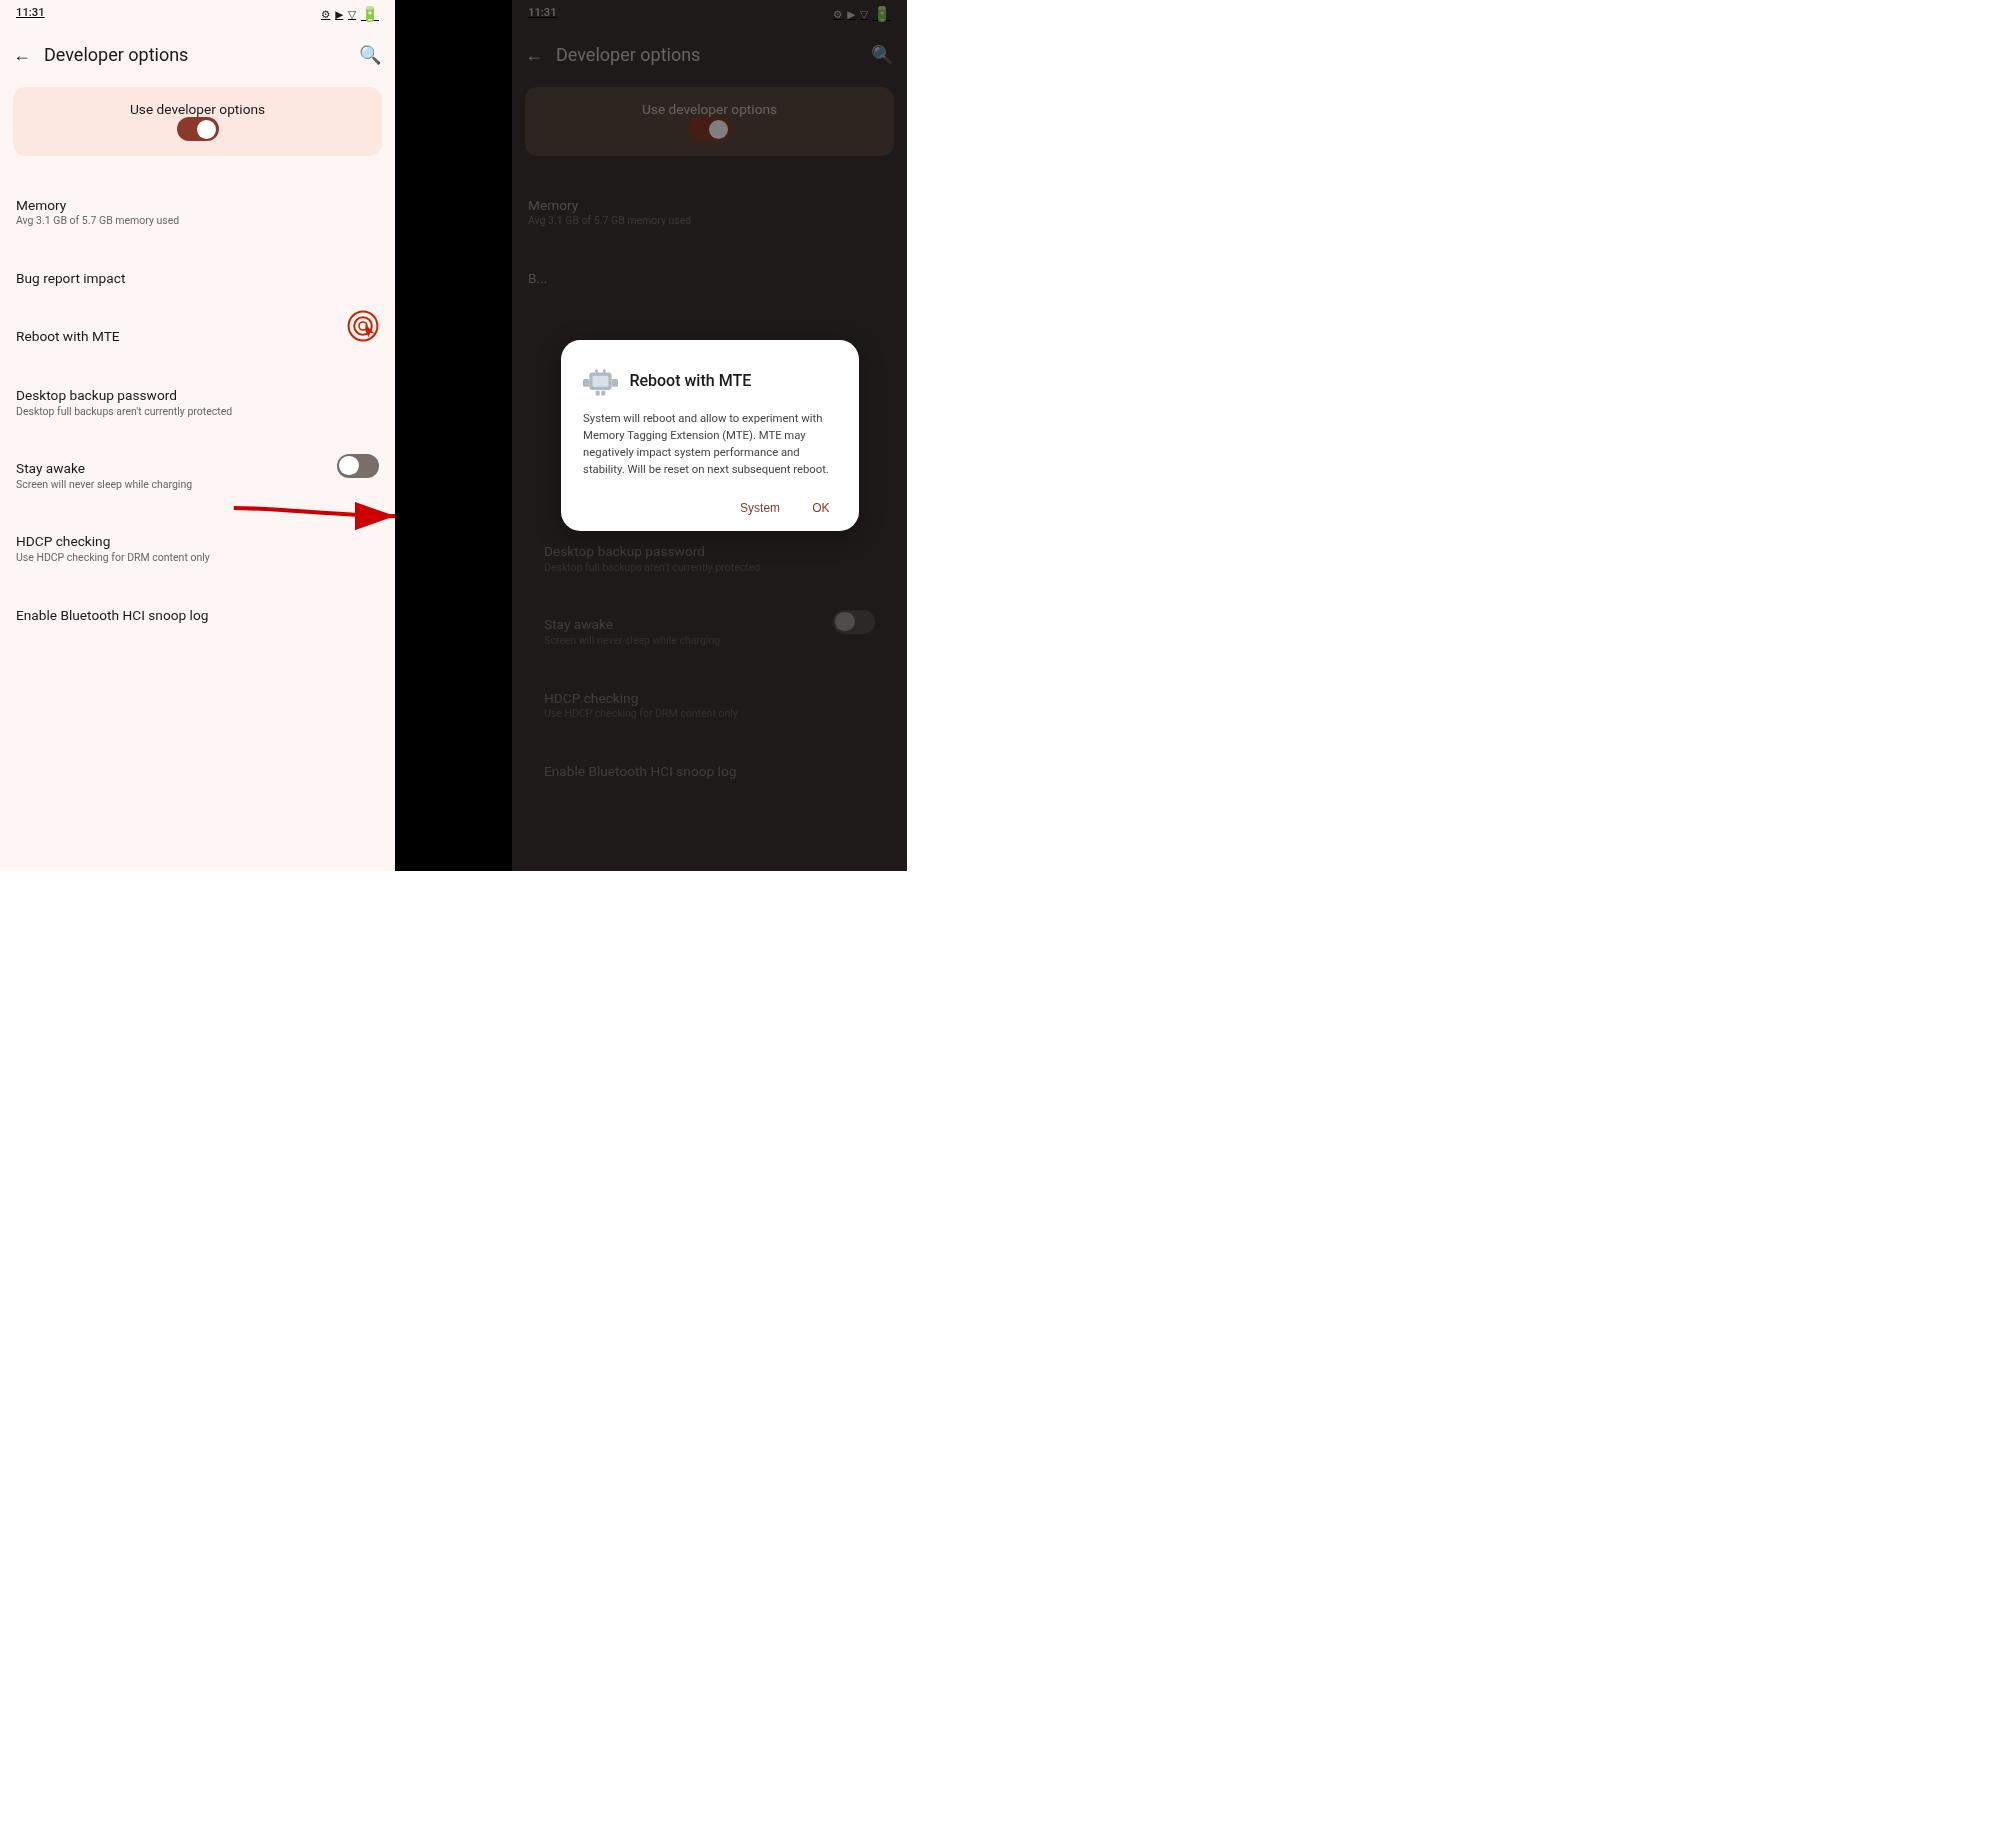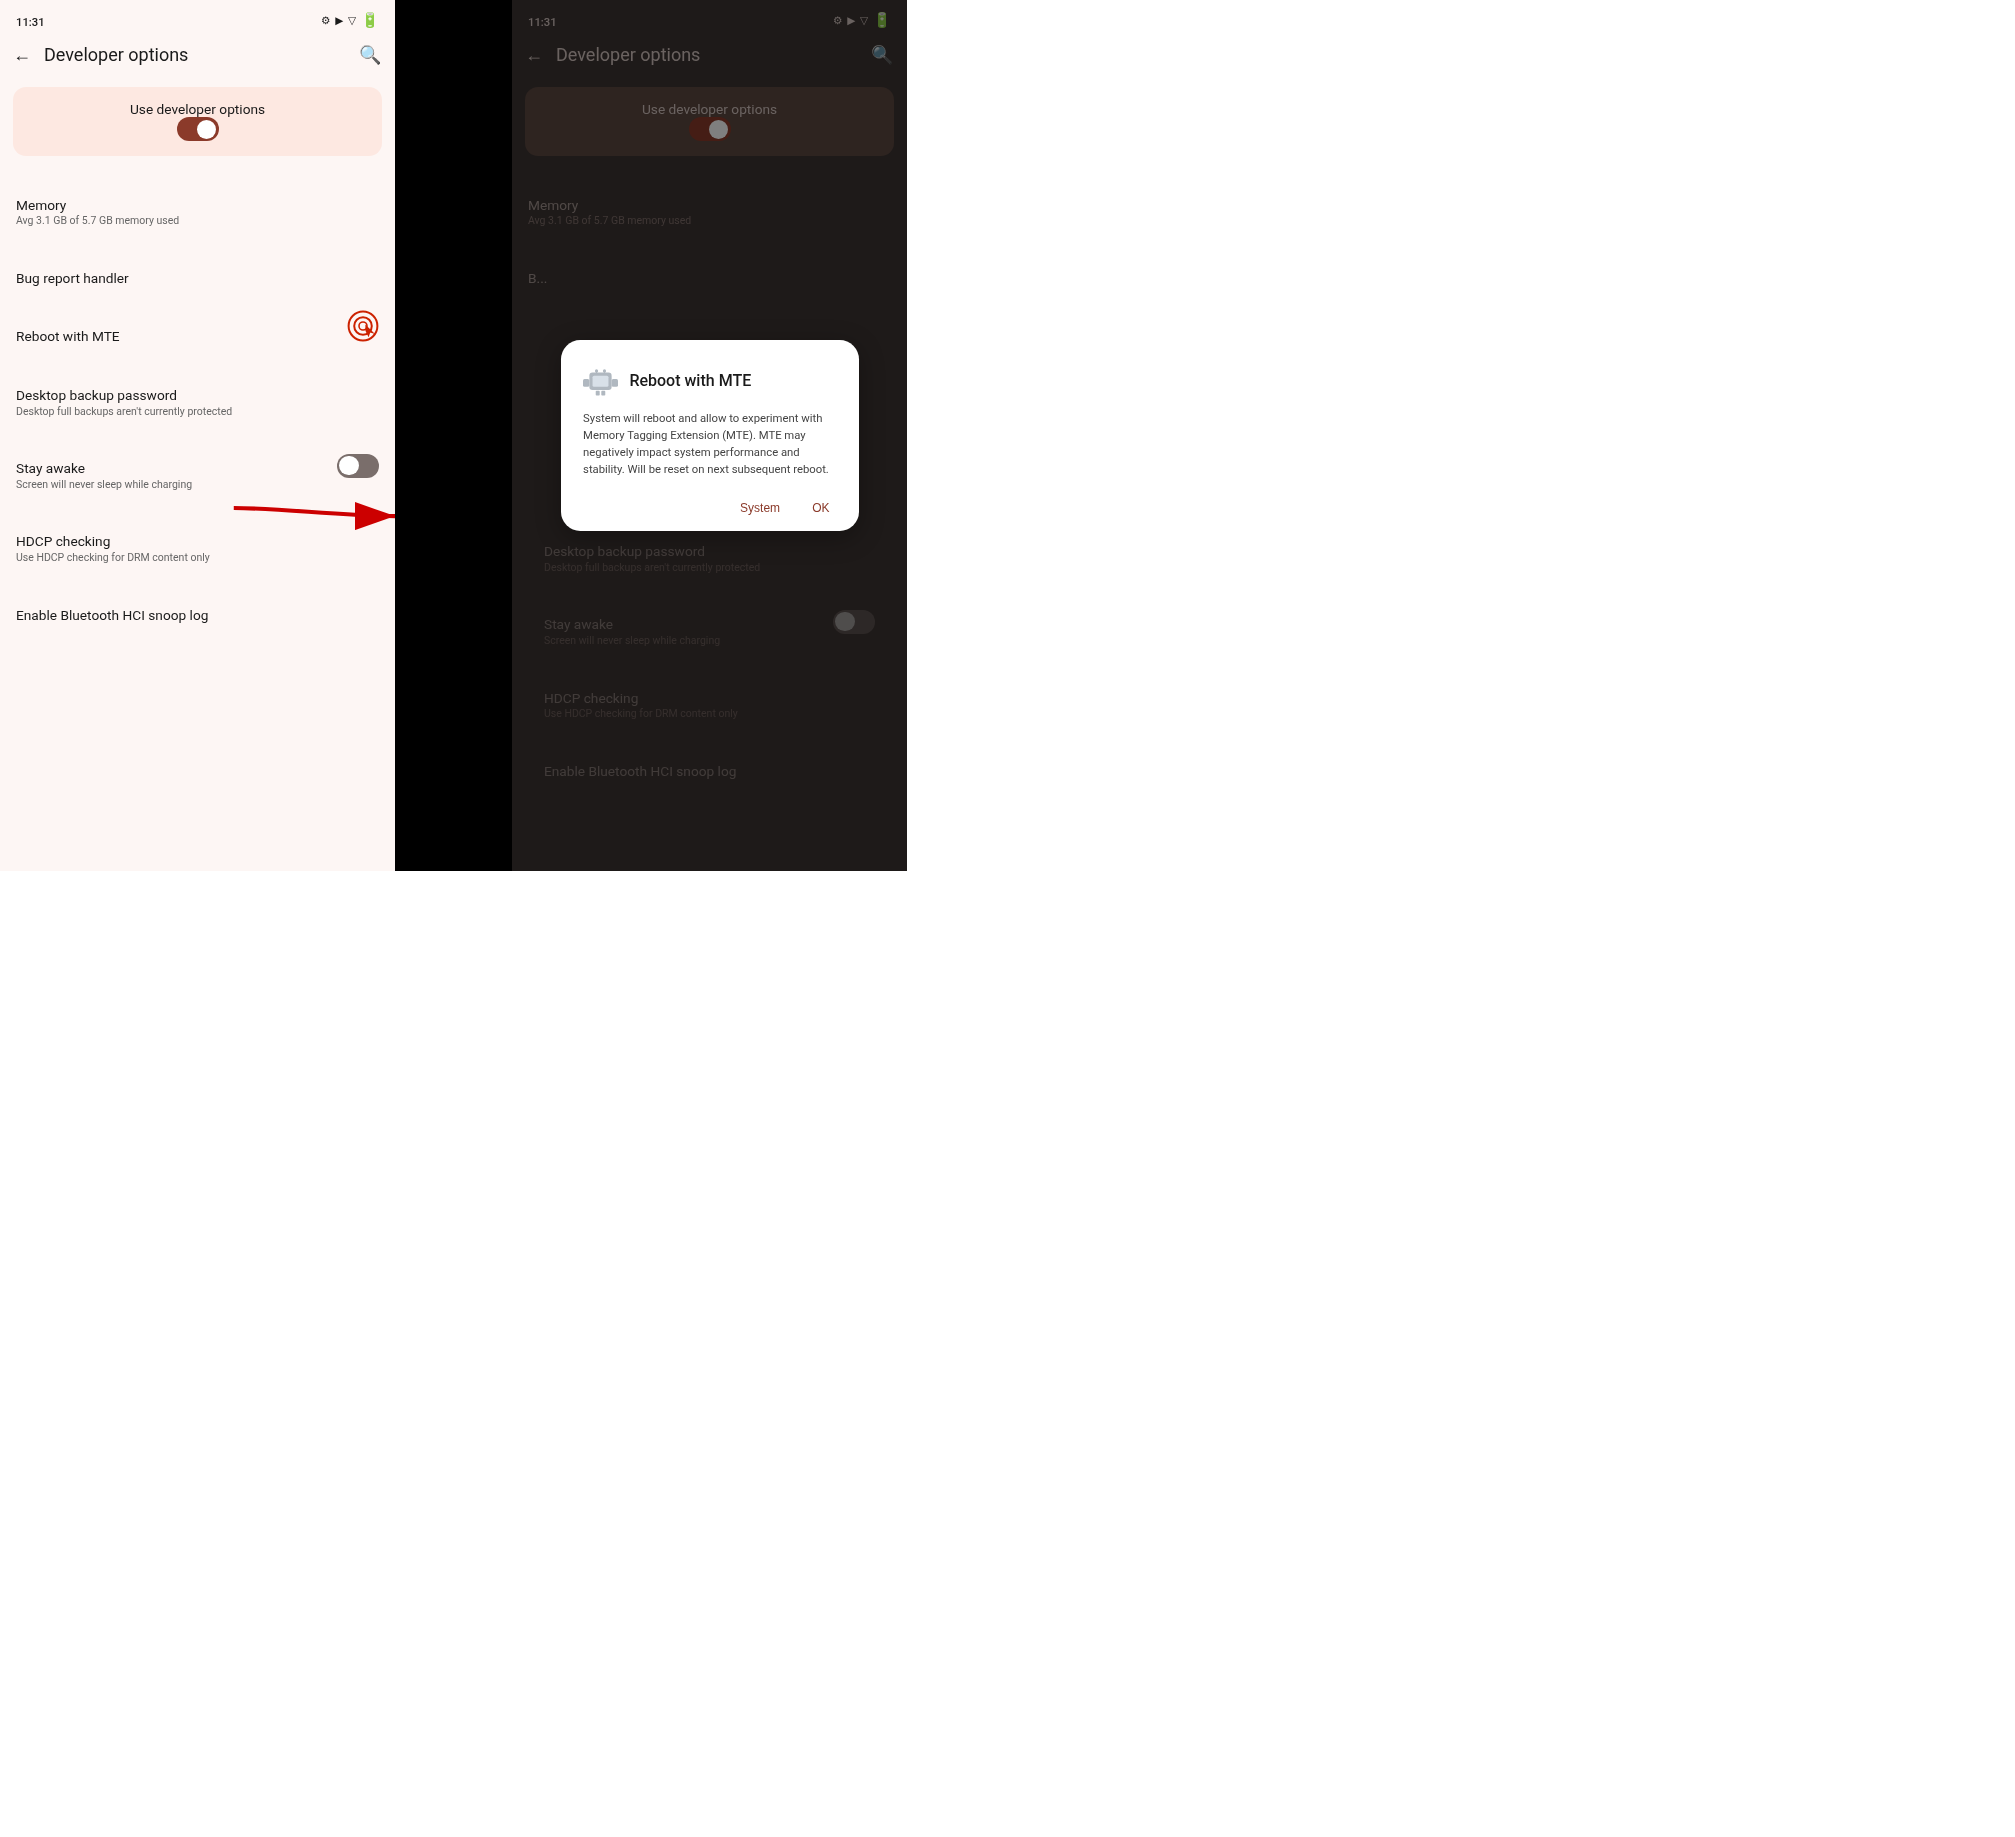--- a/index.html
+++ b/index.html
@@ -37,23 +37,24 @@
     .divider {
       width: 117px;
       background-color: #000;
       flex-shrink: 0;
     }
 
     
     .status-bar {
       display: flex;
       justify-content: space-between;
-      align-items: flex-end;
+      align-items: flex-start;
       padding: 6.4px 16px 3.2px;
       height: 32px;
+      text-decoration: underline;
     }
     .status-time {
       font-size: 11.3px;
       font-weight: 500;
     }
     .status-icons {
       display: flex;
       gap: 4.8px;
       align-items: center;
     }
@@ -291,21 +292,21 @@
 
   <div class="settings-list">
 
     <div class="settings-item">
       <div class="settings-item-title">Memory</div>
       <div class="settings-item-subtitle">Avg 3.1 GB of 5.7 GB memory used</div>
     </div>
 
 
     <div class="settings-item">
-      <div class="settings-item-title">Bug report handler</div>
+      <div class="settings-item-title">Bug report impact</div>
     </div>
 
 
     <div class="settings-item">
       <div class="settings-item-row">
         <div class="settings-item-title">Reboot with MTE</div>
         <div class="click-icon">
           <svg viewBox="0 0 40 40" fill="none">
             <circle cx="20" cy="20" r="18" stroke="#cc2200" stroke-width="2.5" fill="none"></circle>
             <circle cx="20" cy="20" r="11" stroke="#cc2200" stroke-width="2.5" fill="none"></circle>

